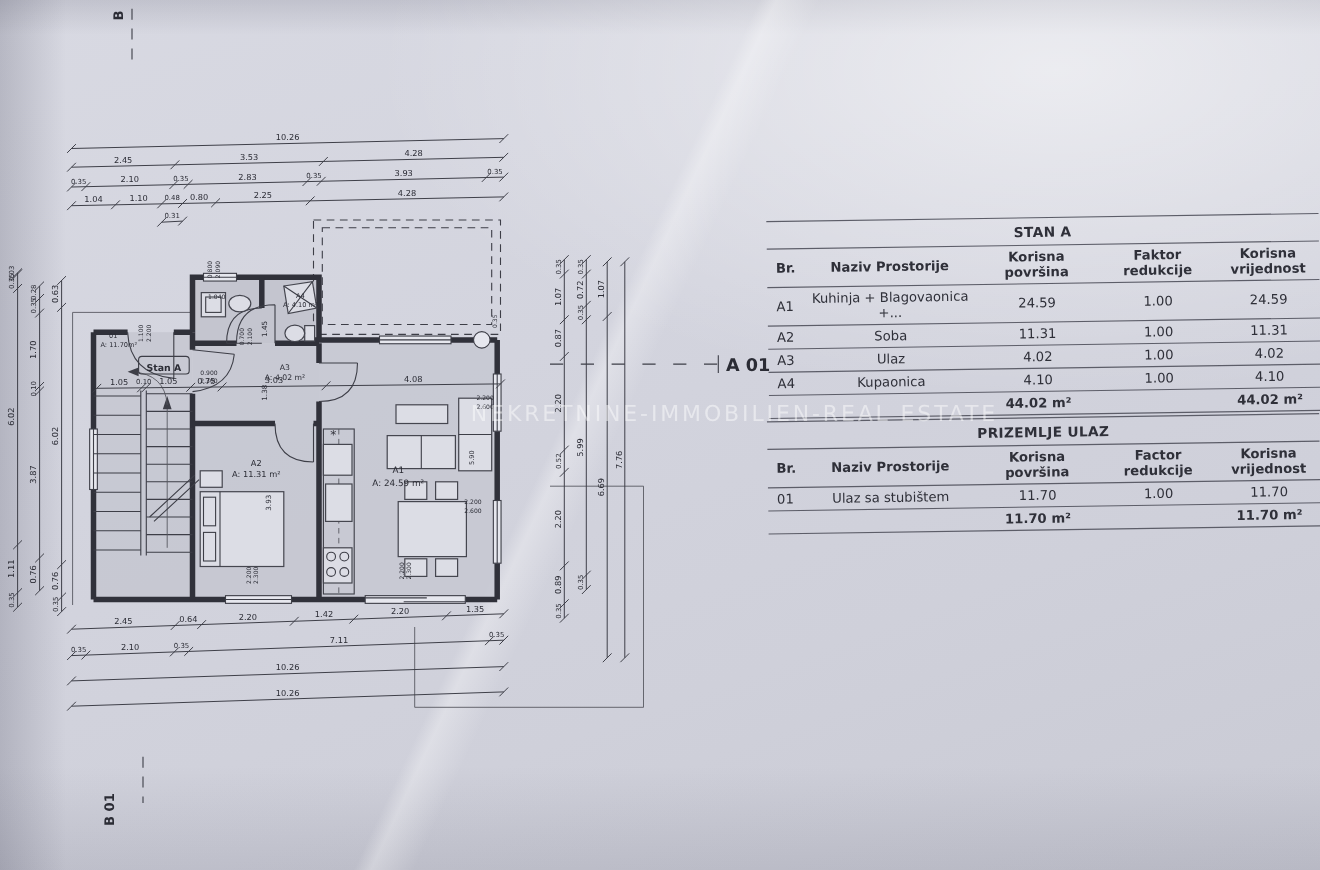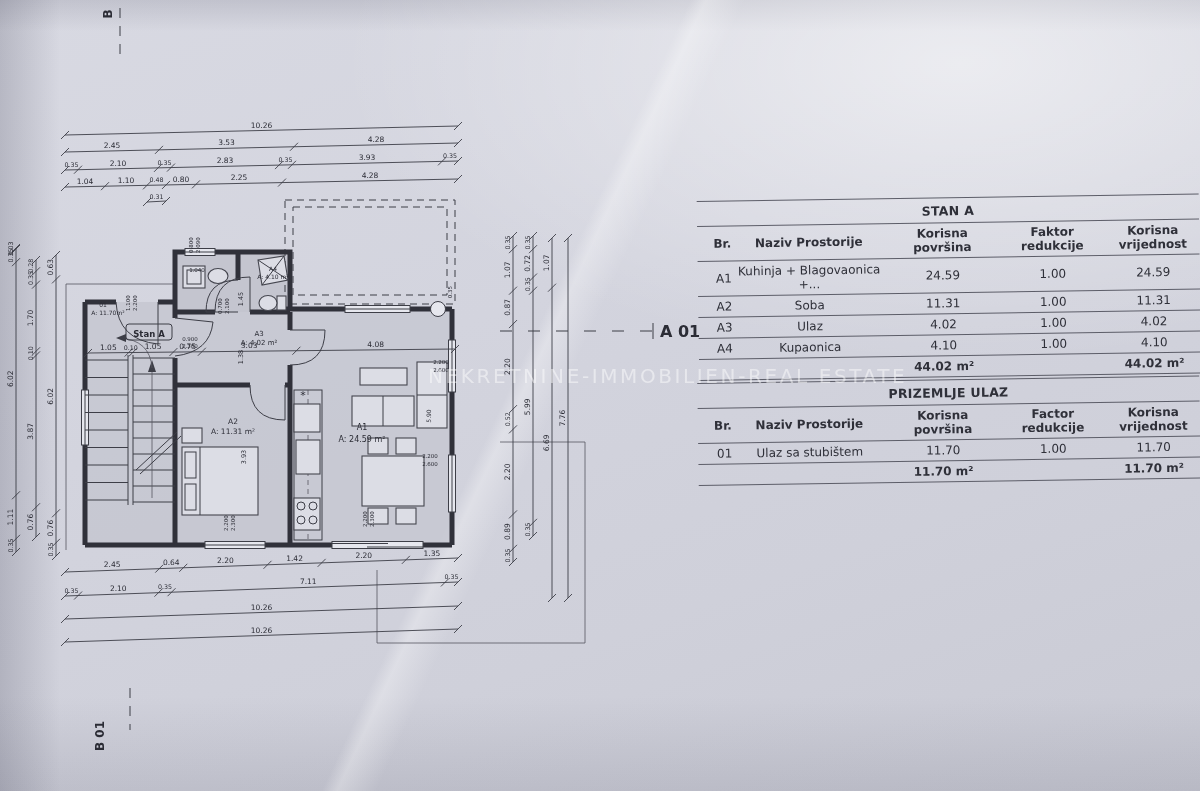--- a/index.html
+++ b/index.html
@@ -19,21 +19,21 @@
   .hair{stroke:#55565f;stroke-width:.8;fill:none;}
   .furn{stroke:#45464f;stroke-width:1.1;fill:#dcdde5;}
   .winfill{fill:#e6e7ee;stroke:#3d3e47;stroke-width:1;}
   
   .tbl{position:absolute;left:698px;width:502px;z-index:2;color:#2f3039;
        transform:rotate(-0.85deg);transform-origin:0 50%;font-size:12px;}
   .t-line{border-bottom:1px solid #5c5d68;}
   .t-title{font-weight:bold;text-align:center;font-size:12.5px;letter-spacing:.3px;padding:5px 0 4px 0;}
   .trow{display:grid;grid-template-columns:34px 155px 112px 108px 1fr;align-items:center;}
   .trow>span{display:block;text-align:center;padding:3px 0;}
-  .trow .c-br{text-align:right;padding-left:8px;}
+  .trow .c-br{text-align:left;padding-left:8px;}
   .thead>span{font-weight:bold;font-size:12px;}
   .ttotal>span{font-weight:bold;}
   
   .watermark{position:absolute;left:428px;top:351px;z-index:3;color:rgba(255,255,255,.52);pointer-events:none;}
   .wm-row{display:flex;align-items:stretch;}
   .wm-logo{width:48px;height:44px;display:flex;flex-direction:column;justify-content:space-between;margin-right:10px;}
   .wm-logo i{display:block;height:8px;background:rgba(255,255,255,.52);}
   .wm-name{font-size:53px;line-height:44px;font-weight:bold;letter-spacing:2px;}
   .wm-tagline{margin-top:13px;font-size:20px;letter-spacing:2.6px;white-space:nowrap;color:rgba(255,255,255,.47);}
 </style>

